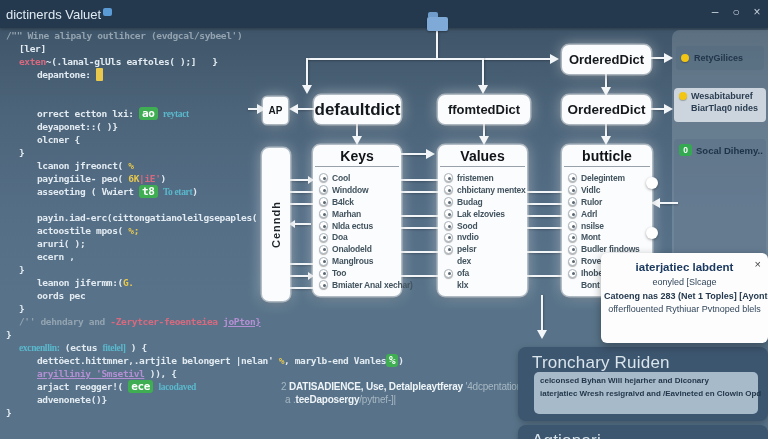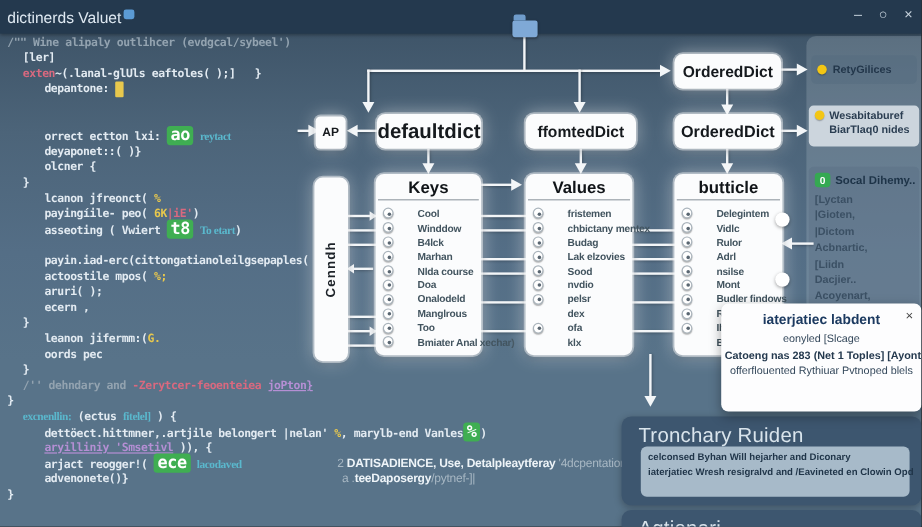--- a/index.html
+++ b/index.html
@@ -13,21 +13,21 @@
   .title-ic{position:absolute;left:103px;top:8px;width:9px;height:8px;background:#5b9bd5;border-radius:2px;}
   .win-controls{position:absolute;right:4px;top:5px;display:flex;gap:7px;color:#c6d2dc;font-size:12px;}
   .wc{width:14px;text-align:center;cursor:default;}
   
   .code-editor{position:absolute;left:0;top:28px;width:540px;z-index:1;
     font-family:"DejaVu Sans Mono",monospace;font-size:9.5px;line-height:13px;
     letter-spacing:-0.35px;font-weight:bold;white-space:pre;padding-top:1px;}
   .code-line{height:13px;}
   .tk-w{color:#e3ebf2;} .tk-g{color:#93a3b0;} .tk-p{color:#d9697f;}
   .tk-c{color:#5ab8cd;font-family:Liberation Serif, serif;} .tk-y{color:#e8c84d;} .tk-pu{color:#b58fd4;text-decoration:underline;}
-  .tk-bg{background:#3fae52;color:#fff;border-radius:3px;padding:0 3px;font-size:14px;}
+  .tk-bg{background:#3fae52;color:#fff;border-radius:3px;padding:0 3px;font-size:11px;}
   .tk-by{background:#e8c84d;color:#5d4c0a;border-radius:3px;padding:0 3px;font-size:8.5px;}
   .tk-cur{display:inline-block;width:7px;background:#e8c84d;border-radius:1px;}
   
   .caption{position:absolute;z-index:2;font-size:10px;letter-spacing:-0.2px;}
   .cap-b{color:#eef4f8;font-weight:bold;} .cap-dim{color:#a7b7c3;}
   
   .diagram{position:absolute;left:0;top:0;width:768px;height:439px;z-index:3;pointer-events:none;}
   .diagram *{pointer-events:auto;}
   .hl{position:absolute;height:2px;background:#f3f6f8;box-shadow:0 1px 2px rgba(0,0,0,.25);z-index:4;}
   .vl{position:absolute;width:2px;background:#f3f6f8;box-shadow:1px 0 2px rgba(0,0,0,.25);z-index:4;}
@@ -49,21 +49,21 @@
   .box-ap{left:263px;top:97px;width:25px;height:27px;font-size:10px;border-radius:4px;}
   .box-conn{left:262px;top:148px;width:28px;height:153px;}
   .vtext{writing-mode:vertical-rl;transform:rotate(180deg);font-size:11px;font-weight:bold;
     letter-spacing:1px;color:#1d2329;}
   .col{position:absolute;top:145px;height:151px;background:#fbfcfd;border-radius:7px;z-index:6;
     box-shadow:0 0 0 1.5px rgba(255,255,255,.45),0 0 14px rgba(255,255,255,.5),0 3px 6px rgba(25,40,55,.35);}
   .col-keys{left:313px;width:88px;} .col-values{left:438px;width:89px;} .col-butticle{left:562px;width:90px;}
   .col-hdr{height:21px;margin:0 2px;border-bottom:1.5px solid #98a1a9;display:flex;align-items:center;
     justify-content:center;font-size:14px;font-weight:bold;color:#101418;}
   .col-items{padding:5px 0 0 6px;display:flex;flex-direction:column;}
-  .itm{display:flex;align-items:center;gap:20px;height:11.9px;}
+  .itm{display:flex;align-items:center;gap:4px;height:11.9px;}
   .itm-ic{width:9px;height:9px;border-radius:50%;background:#fff;border:1px solid #aab4bc;
     box-shadow:0 1px 1px rgba(0,0,0,.3);position:relative;flex:none;box-sizing:border-box;}
   .itm-ic::after{content:"";position:absolute;left:2.5px;top:2.5px;width:3px;height:3px;
     border-radius:50%;background:#596671;}
   .itm-sp{width:9px;flex:none;}
   .itm-tx{font-size:8.5px;font-weight:600;color:#42545f;white-space:nowrap;letter-spacing:-0.2px;}
   .conn-dot{position:absolute;width:12px;height:12px;border-radius:50%;background:#fff;z-index:7;
     box-shadow:0 1px 3px rgba(0,0,0,.35);}
   
   .sidebar{position:absolute;left:672px;top:30px;width:96px;height:230px;z-index:2;
@@ -210,21 +210,21 @@
             <div class="itm">
               <span class="itm-ic"></span>
               <span class="itm-tx">B4lck</span>
             </div>
             <div class="itm">
               <span class="itm-ic"></span>
               <span class="itm-tx">Marhan</span>
             </div>
             <div class="itm">
               <span class="itm-ic"></span>
-              <span class="itm-tx">Nlda course</span>
+              <span class="itm-tx">Nlda ectus</span>
             </div>
             <div class="itm">
               <span class="itm-ic"></span>
               <span class="itm-tx">Doa</span>
             </div>
             <div class="itm">
               <span class="itm-ic"></span>
               <span class="itm-tx">Onalodeld</span>
             </div>
             <div class="itm">
@@ -347,29 +347,20 @@
         <span class="sb-dot"></span>
         <span class="sb-lbl2">Wesabitaburef</span>
       </div>
       <div class="sb-lbl2 ind">BiarTlaq0 nides</div>
     </div>
     <div class="sb-item sb-item3">
       <div class="sb-row">
         <span class="sb-badge">0</span>
         <span class="sb-lbl3">Socal Dihemy..</span>
       </div>
-      <div id="sb-entries" class="sb-entries">
-          <div class="sb-entry">[Lyctan</div>
-          <div class="sb-entry">|Gioten,</div>
-          <div class="sb-entry">|Dictom</div>
-          <div class="sb-entry">Acbnartic,</div>
-          <div class="sb-entry">[Liidn</div>
-          <div class="sb-entry">Dacjier..</div>
-          <div class="sb-entry">Acoyenart,</div>
-        </div>
     </div>
   </div>
 
   <div class="popup">
     <div class="popup-title">iaterjatiec labdent</div>
     <span class="popup-x">×</span>
     <div class="popup-body">
       <div class="pl">eonyled [Slcage</div>
       <div class="pl strong">Catoeng nas 283 (Net 1 Toples] [Ayonte</div>
       <div class="pl">offerflouented Rythiuar Pvtnoped blels</div>

